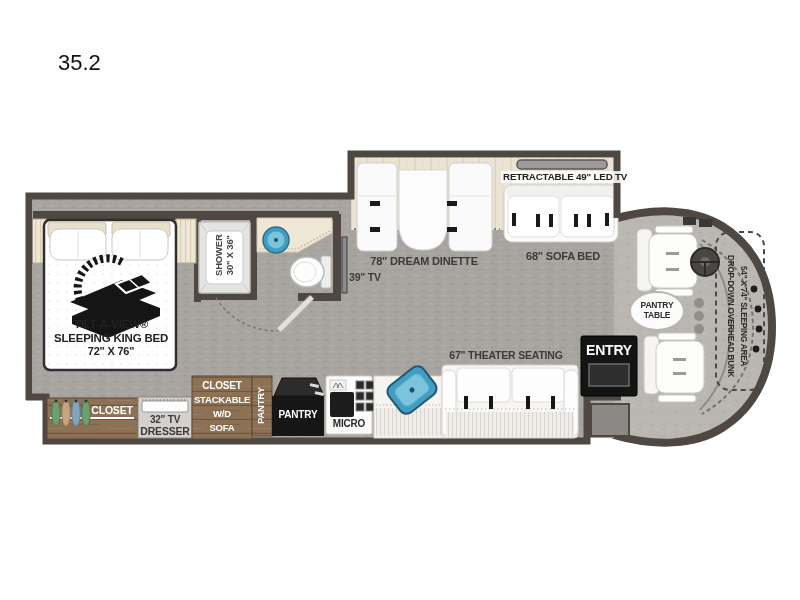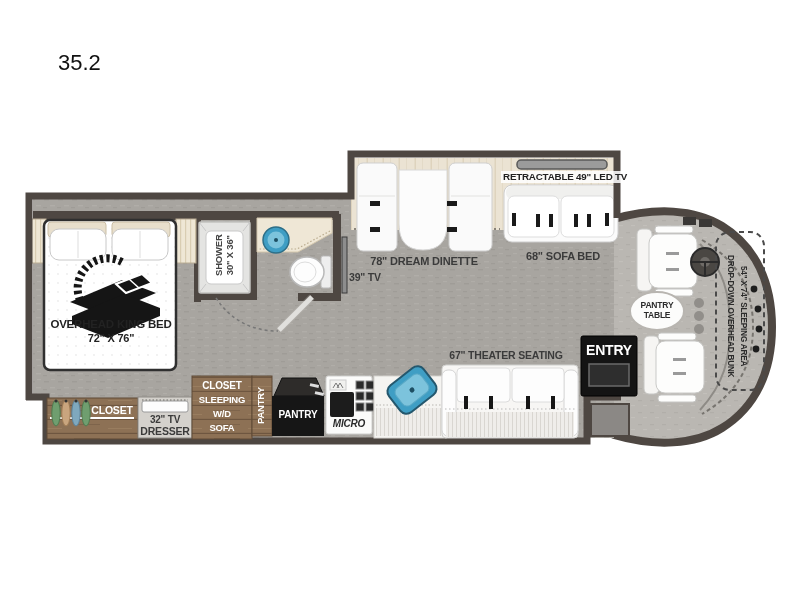--- a/index.html
+++ b/index.html
@@ -285,21 +285,22 @@
     </g>
 
     <g>
       <ellipse cx="657" cy="311" rx="27" ry="19" fill="#fcfcfb" stroke="#b8b5b0" stroke-width="2"></ellipse>
     </g>
   </svg>
 
   <div id="title">35.2</div>
 
   <div class="lbl" style="left:40px;top:318px;width:142px;font-size:11.5px;color:#222;">
-    <div>OVERHEAD KING BED</div>
+    <div>TILT-A-VIEW®</div>
+    <div>SLEEPING KING BED</div>
     <div style="font-size:11px;">72" X 76"</div>
   </div>
 
   <div class="lbl rot-ccw" style="left:192px;top:244px;width:64px;font-size:9.5px;color:#444;">
     <div>SHOWER</div>
     <div>30" X 36"</div>
   </div>
 
   <div class="lbl" style="left:349px;top:271px;font-size:10.5px;">39" TV</div>
 
@@ -324,24 +325,24 @@
   </div>
 
   <div class="lbl white" style="left:88px;top:404px;width:48px;font-size:10.5px;">CLOSET</div>
 
   <div class="lbl" style="left:136px;top:379px;width:58px;font-size:10.5px;margin-top:46px;">DRESSER</div>
 
   <div class="lbl" style="left:139px;top:414px;width:52px;font-size:10px;">32" TV</div>
 
   <div class="lbl white" style="left:192px;top:379px;width:60px;font-size:9.5px;line-height:14px;">
     <div style="font-size:10px;">CLOSET</div>
-    <div>SLEEPING</div>
+    <div>STACKABLE</div>
     <div>W/D</div>
     <div>SOFA</div>
   </div>
 
   <div class="lbl white rot-ccw" style="left:233px;top:400px;width:56px;font-size:9.5px;">PANTRY</div>
 
   <div class="lbl white" style="left:273px;top:409px;width:50px;font-size:10px;">PANTRY</div>
 
-  <div class="lbl" style="left:324px;top:418px;width:50px;font-size:10px;color:#2a2a2a;font-style:italic;">MICRO</div>
+  <div class="lbl" style="left:324px;top:418px;width:50px;font-size:10px;color:#2a2a2a;">MICRO</div>
 
 </div>
 
 </body></html>

